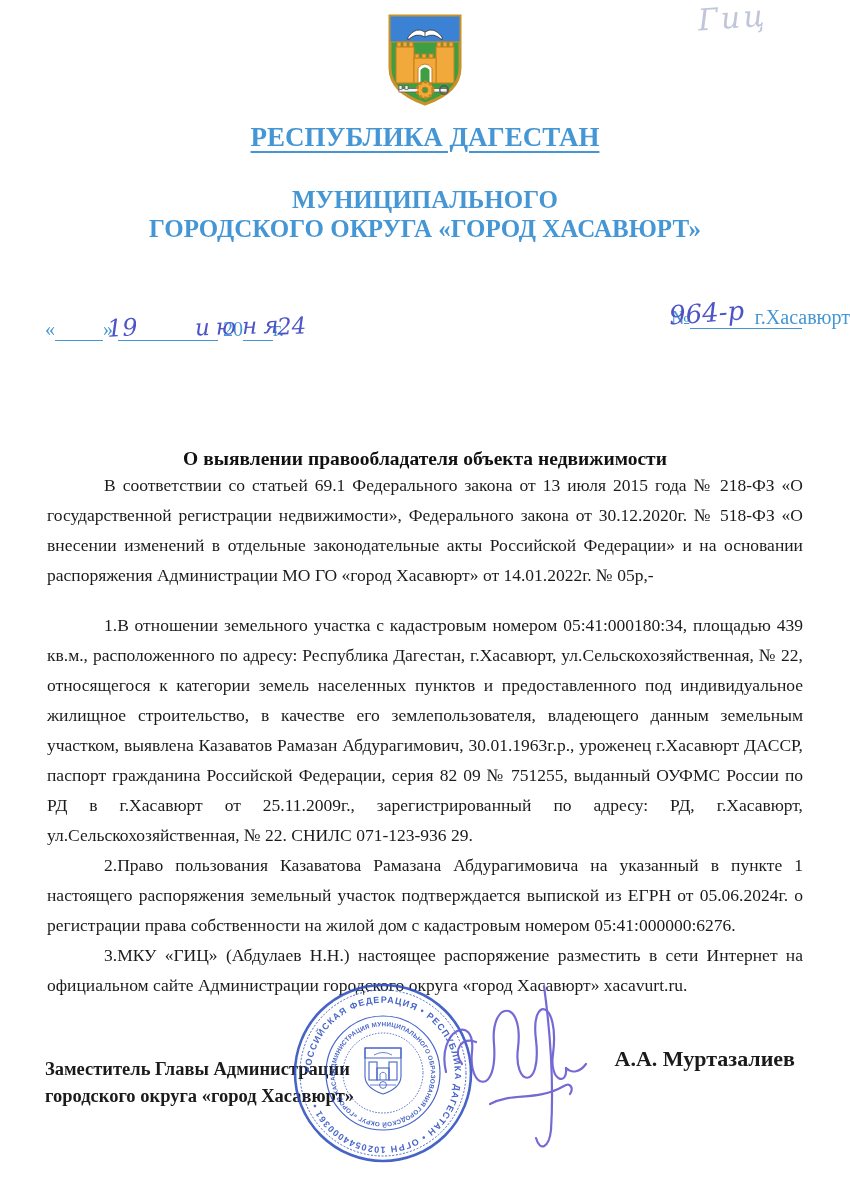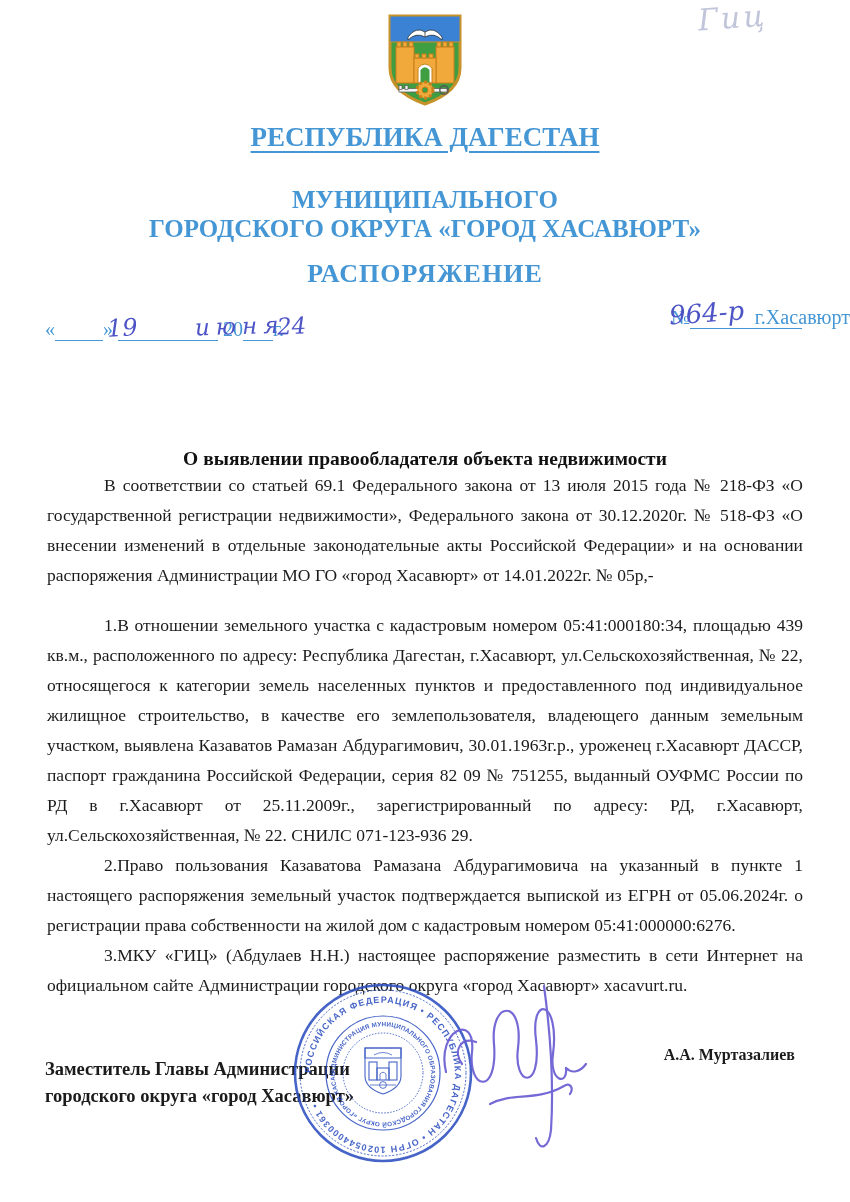--- a/index.html
+++ b/index.html
@@ -53,21 +53,21 @@
     font-size:17.5px;line-height:30px;text-align:justify;
   }
   .body-text p{margin:0;text-indent:57px;}
   .body-text p.intro{margin-bottom:20px;}
   
   .sign-row{
     position:absolute;left:45px;top:1032px;width:760px;
     display:flex;justify-content:space-between;align-items:flex-start;
   }
   .sign-pos{font-weight:bold;font-size:18.5px;line-height:27px;margin-top:24px;}
-  .sign-name{font-weight:bold;font-size:16px;margin-top:14px;margin-right:10px;}
+  .sign-name{font-weight:bold;font-size:22px;margin-top:14px;margin-right:10px;}
   
   .stamp{position:absolute;left:288px;top:978px;opacity:.88;}
   .sig-ink{position:absolute;left:432px;top:972px;opacity:.92;}
 </style>
 </head>
 <body>
 
 <div class="page">
 
   <div class="top-note">Гиц</div>
@@ -103,21 +103,20 @@
       <circle cx="39" cy="78" r="8" fill="#f2a93b" stroke="#c87f1c" stroke-width="3" stroke-dasharray="3 2.2"></circle>
       <circle cx="39" cy="78" r="3" fill="#3f9e41" stroke="#c87f1c" stroke-width="1"></circle>
     </g>
   </svg>
 
   <div class="blue-h h-republic">
     <span class="u">РЕСПУБЛИКА ДАГЕСТАН</span>
   </div>
   <div class="blue-h h-admin1">МУНИЦИПАЛЬНОГО</div>
   <div class="blue-h h-admin2">ГОРОДСКОГО ОКРУГА «ГОРОД ХАСАВЮРТ»</div>
-  <div class="blue-h h-doctype">РАСПОРЯЖЕНИЕ</div>
 
   <div class="dateline">
     <div class="dl-left">
       <span>«</span><span class="blank w48"></span><span>»</span>
       <span class="blank w100"></span>
       <span>20</span><span class="blank w30"></span><span>г.</span>
       <span class="ink hw-day">19</span>
       <span class="ink hw-month">июня</span>
       <span class="ink hw-year">24</span>
     </div>

